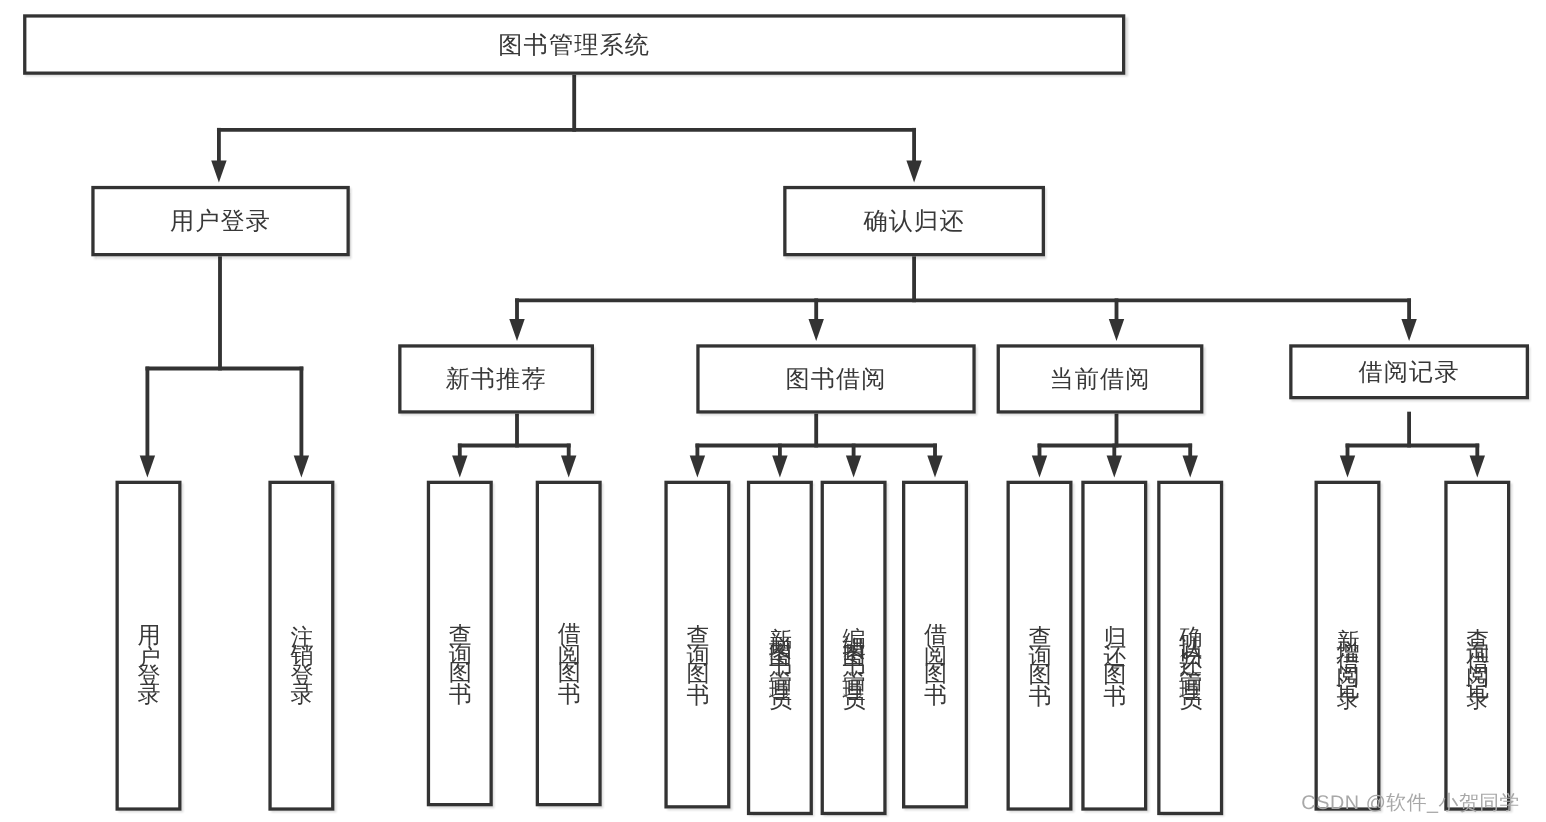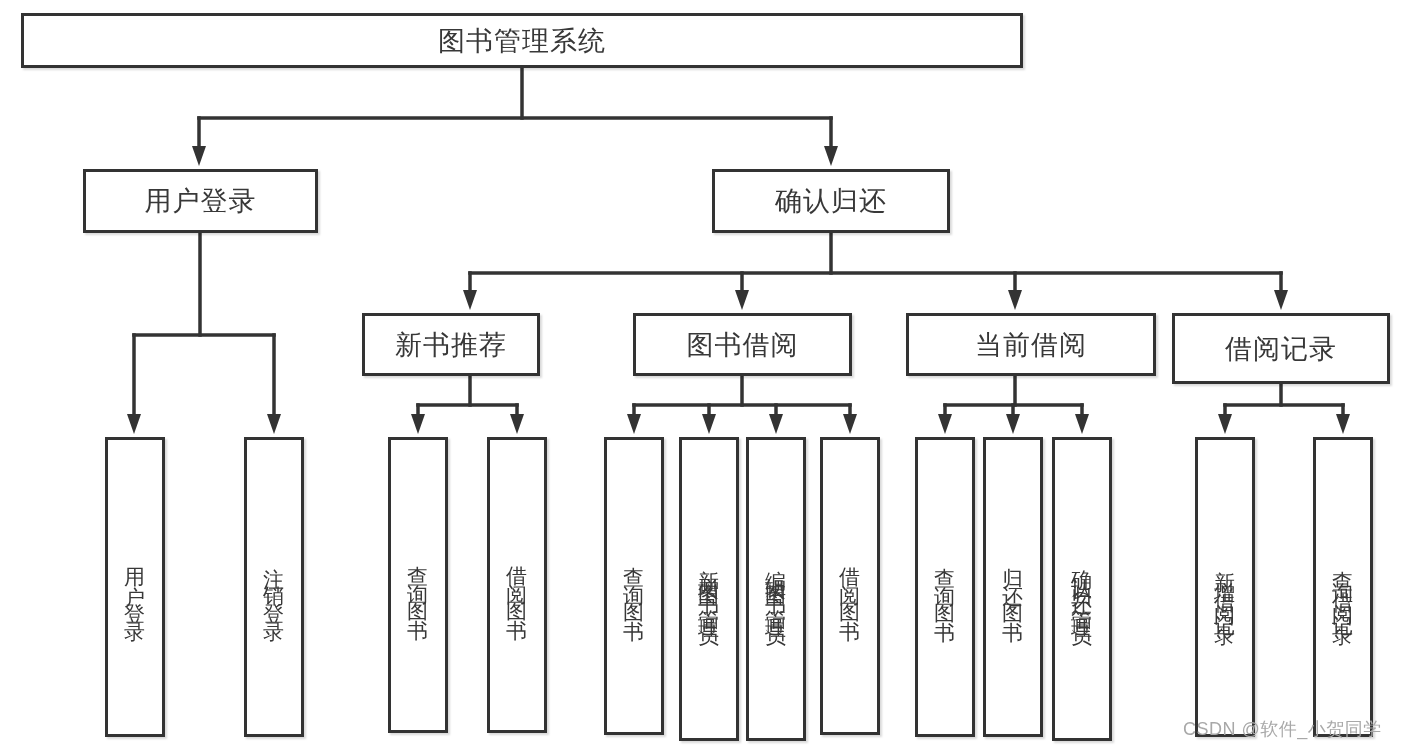--- a/index.html
+++ b/index.html
@@ -15,21 +15,21 @@
   .node{
     position:absolute;
     box-sizing:border-box;
     background:#ffffff;
     border:3px solid #333333;
     display:flex;align-items:center;justify-content:center;
     z-index:2;
     box-shadow:2px 2px 2px rgba(0,0,0,0.15);
   }
   .hlabel{
-    font-size:27px;
+    font-size:22px;
     letter-spacing:1px;
     white-space:nowrap;
   }
   .leaf{width:60px;top:437px;}
   .vtext{
     writing-mode:vertical-rl;
     text-orientation:mixed;
     font-size:21px;
     line-height:1;
     white-space:nowrap;
@@ -114,27 +114,27 @@
   <div class="node" style="left:83px;top:169px;width:235px;height:64px">
     <span class="hlabel">用户登录</span>
   </div>
   <div class="node" style="left:712px;top:169px;width:238px;height:64px">
     <span class="hlabel">确认归还</span>
   </div>
 
   <div class="node" style="left:362px;top:313px;width:178px;height:63px">
     <span class="hlabel">新书推荐</span>
   </div>
-  <div class="node" style="left:633px;top:313px;width:219px;height:63px">
+  <div class="node" style="left:633px;top:313px;width:254px;height:63px">
     <span class="hlabel">图书借阅</span>
   </div>
-  <div class="node" style="left:906px;top:313px;width:250px;height:63px">
+  <div class="node" style="left:906px;top:313px;width:188px;height:63px">
     <span class="hlabel">当前借阅</span>
   </div>
-  <div class="node" style="left:1172px;top:313px;width:218px;height:71px">
+  <div class="node" style="left:1172px;top:313px;width:218px;height:50px">
     <span class="hlabel">借阅记录</span>
   </div>
 
   <div class="node leaf" style="left:105px;height:300px">
     <span class="vtext sp4">用户登录</span>
   </div>
   <div class="node leaf" style="left:244px;height:300px">
     <span class="vtext sp4">注销登录</span>
   </div>
 

